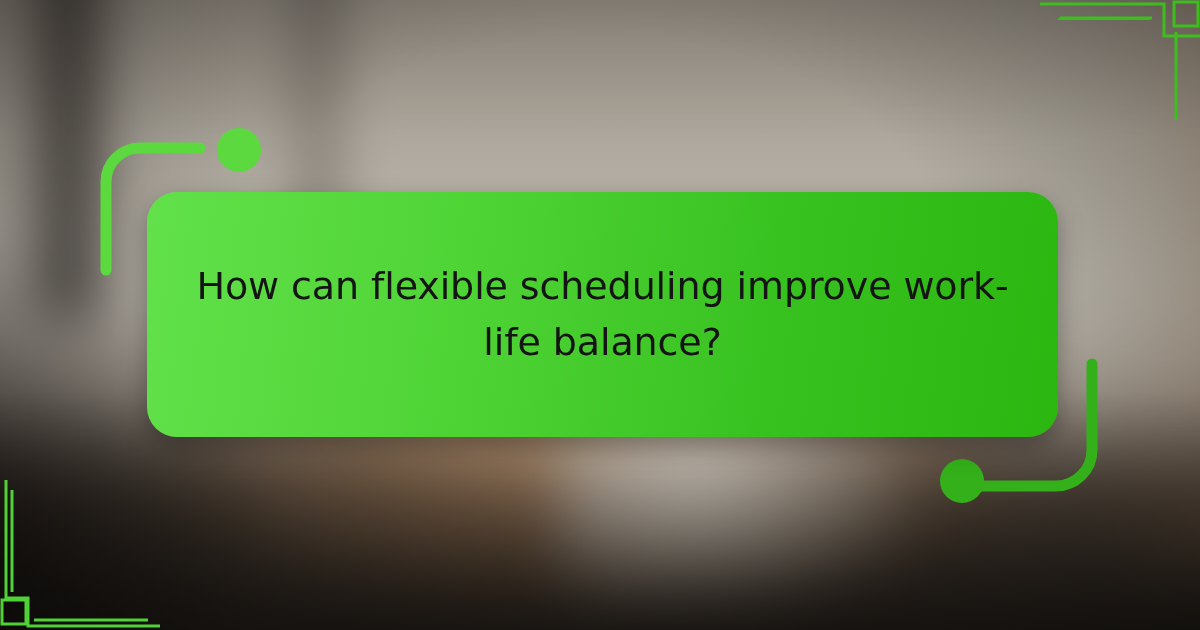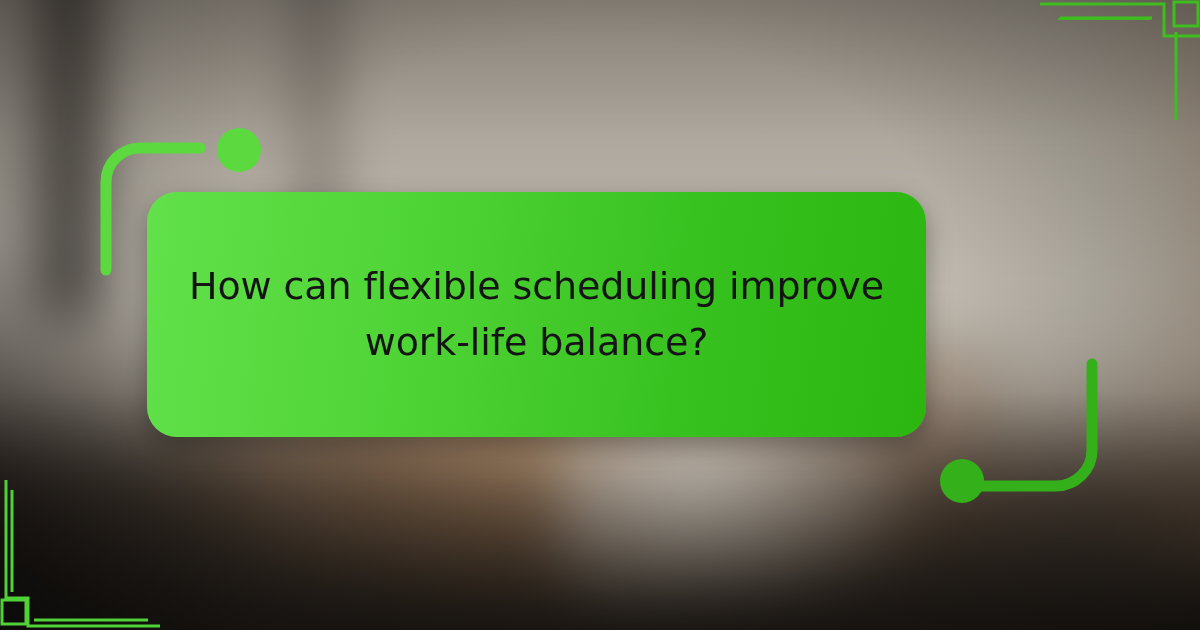--- a/index.html
+++ b/index.html
@@ -141,21 +141,21 @@
     left: 940px; top: 459px;
     width: 44px; height: 44px;
     background: #34B01A;
   }
 
   
   .card {
     position: absolute;
     left: 147px;
     top: 192px;
-    width: 779px;
+    width: 911px;
     height: 245px;
     border-radius: 30px;
     background: linear-gradient(97deg, #62E14A 0%, #4FD436 34%, #38C220 68%, #2BB610 100%);
     box-shadow: 0 10px 26px rgba(0,0,0,0.34);
     display: flex;
     align-items: center;
     justify-content: center;
     box-sizing: border-box;
     padding: 20px 24px;
   }

